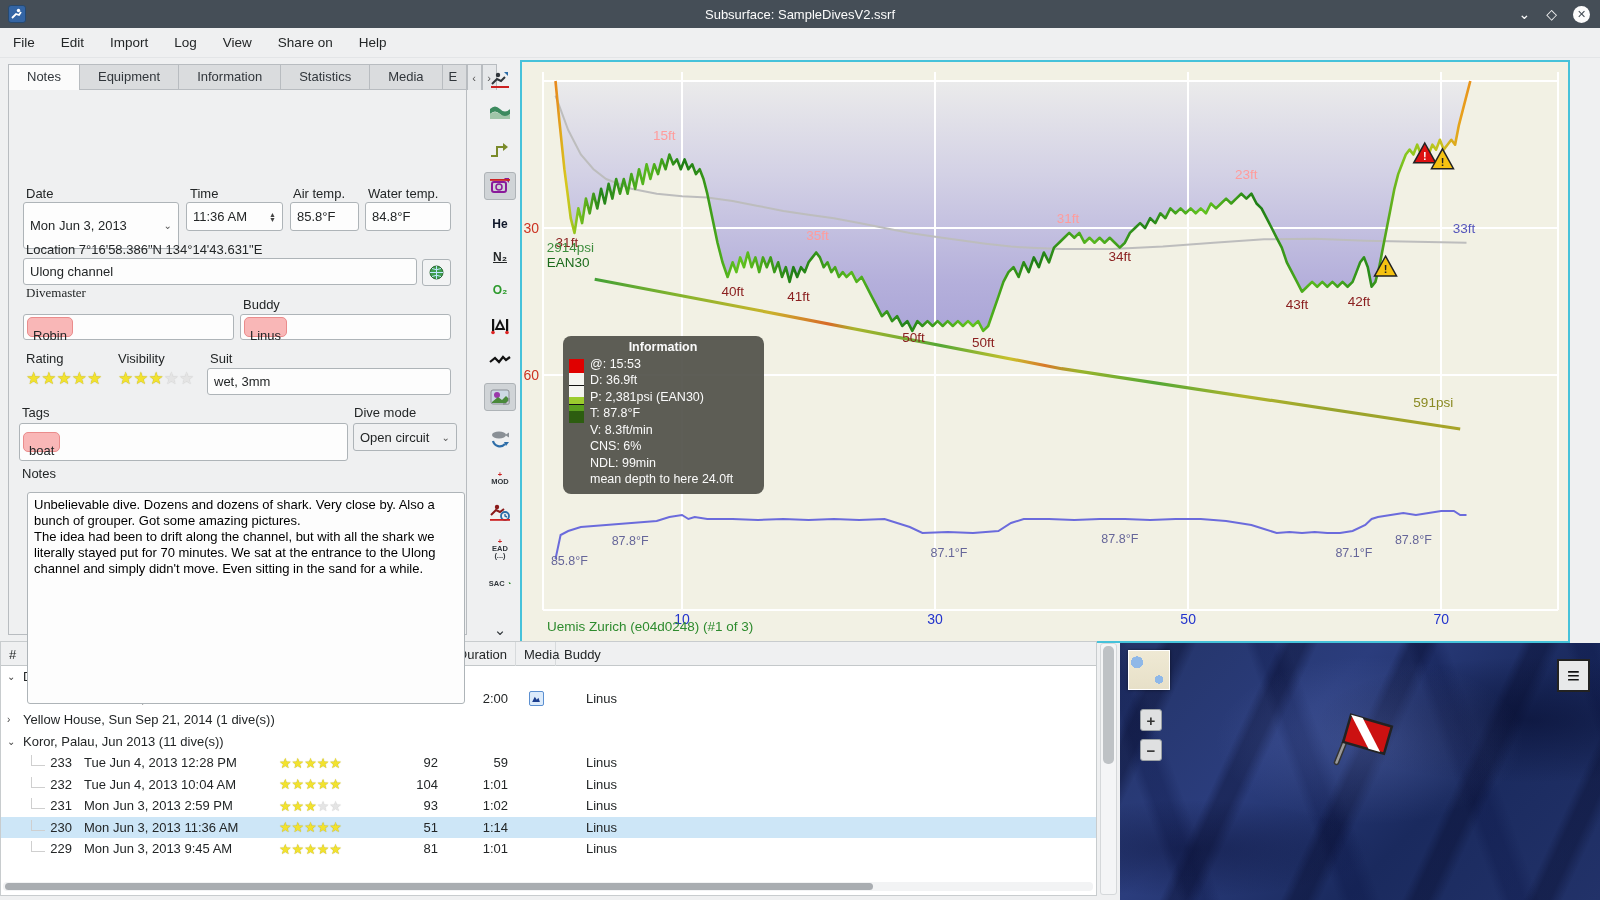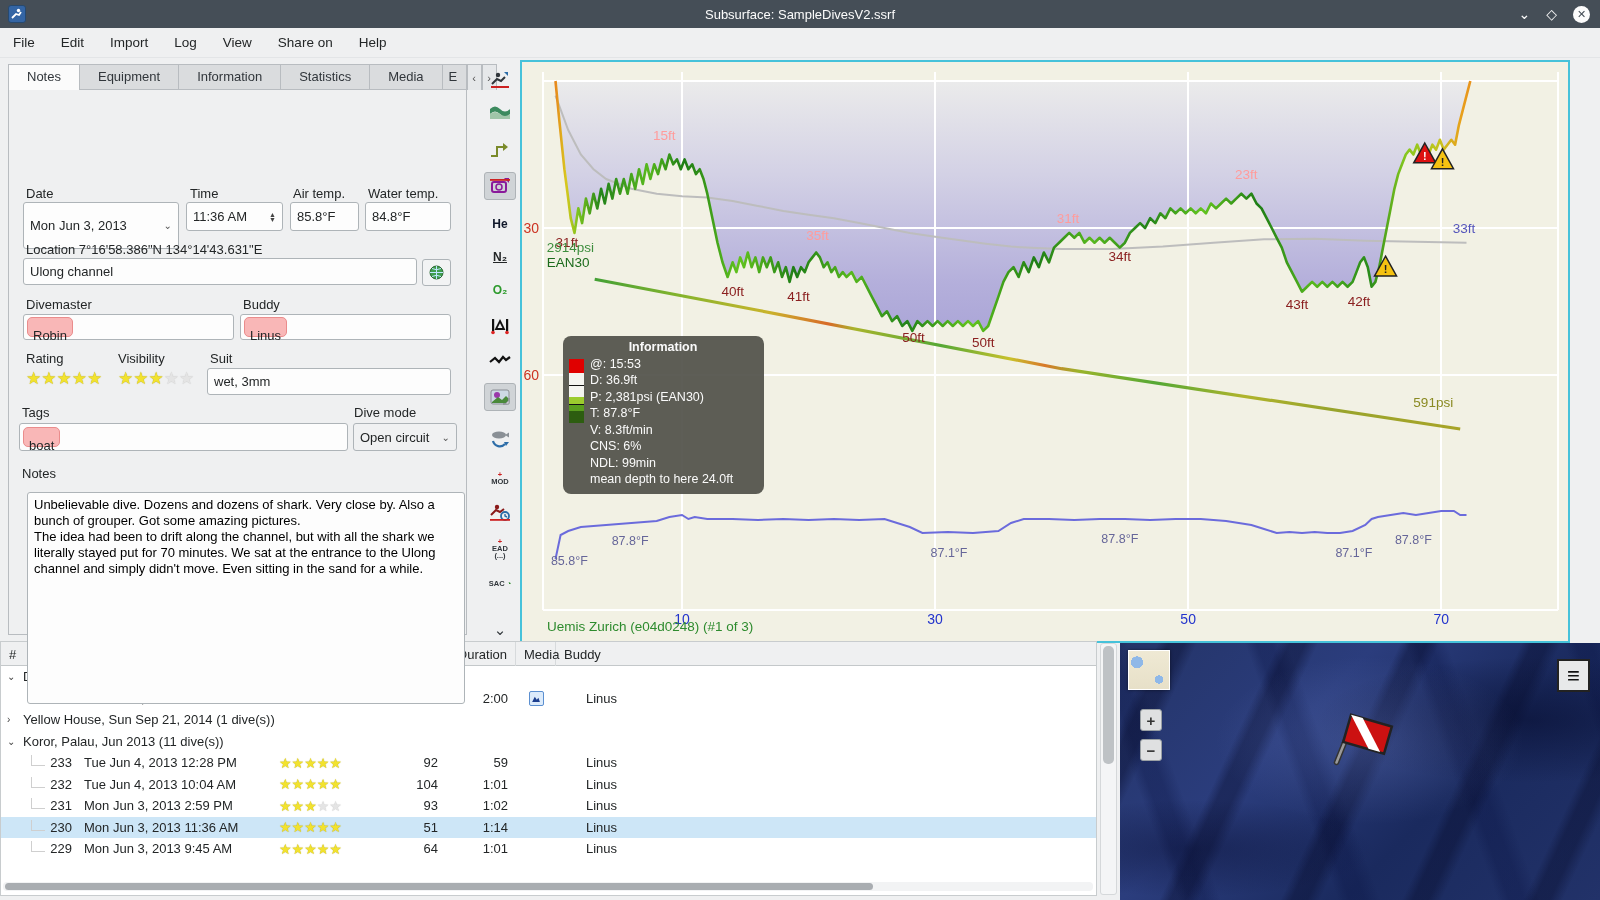--- a/index.html
+++ b/index.html
@@ -162,21 +162,21 @@
   <div class="field" style="left:14px; top:168px; width:394px; height:27px;">
     <span>Ulong channel</span>
   </div>
   <div class="field" id="globe-btn" style="left:413px; top:169px; width:29px; height:27px;">
     <svg width="15" height="15" viewBox="0 0 15 15">
       <circle cx="7.5" cy="7.5" r="6.5" fill="#3f9e4d" stroke="#2a6a33"></circle>
       <path d="M1,7.5 H14 M7.5,1 V14 M3,3.5 Q7.5,6 12,3.5 M3,11.5 Q7.5,9 12,11.5" stroke="#bfe6ff" stroke-width="1" fill="none"></path>
     </svg>
   </div>
 
-  <span class="flabel" style="left:17px; top:207px;">Divemaster</span>
+  <span class="flabel" style="left:17px; top:195px;font-family:Liberation Serif, serif;">Divemaster</span>
   <div class="field" style="left:14px; top:224px; width:211px; height:26px;">
     <span class="chip" style="margin-left:-3px;">Robin</span>
   </div>
   <span class="flabel" style="left:234px; top:207px;">Buddy</span>
   <div class="field" style="left:231px; top:224px; width:211px; height:26px;">
     <span class="chip" style="margin-left:-3px;">Linus</span>
   </div>
 
   <span class="flabel" style="left:17px; top:261px;">Rating</span>
   <span class="flabel" style="left:109px; top:261px;">Visibility</span>
@@ -193,21 +193,21 @@
       <span class="star">★</span>
       <span class="star">★</span>
       <span class="star empty">★</span>
       <span class="star empty">★</span>
     </div>
   <div class="field" style="left:198px; top:278px; width:244px; height:27px;">
     <span>wet, 3mm</span>
   </div>
 
   <span class="flabel" style="left:13px; top:315px;">Tags</span>
-  <div class="field" style="left:10px; top:333px; width:329px; height:28px;">
+  <div class="field" style="left:10px; top:333px; width:329px; height:38px;">
     <span class="chip" style="margin-left:-3px;">boat</span>
   </div>
   <span class="flabel" style="left:345px; top:315px;">Dive mode</span>
   <div class="field" style="left:344px; top:333px; width:104px; height:28px; background:#f0f1f2;">
     <span>Open circuit</span>
       <span class="chev">⌄</span>
   </div>
 
   <span class="flabel" style="left:13px; top:376px;">Notes</span>
   <textarea id="notes-area" spellcheck="false" style="">Unbelievable dive. Dozens and dozens of shark. Very close by. Also a bunch of grouper. Got some amazing pictures.
@@ -477,21 +477,21 @@
         <div class="cell">Mon Jun 3, 2013 9:45 AM</div>
         <div class="cell">
           <span class="stars small" style="position: static;">
             <span class="star">★</span>
             <span class="star">★</span>
             <span class="star">★</span>
             <span class="star">★</span>
             <span class="star">★</span>
           </span>
         </div>
-        <div class="cell r">64</div>
+        <div class="cell r">81</div>
         <div class="cell r">1:01</div>
         <div class="cell" style="text-align: center;"></div>
         <div class="cell" style="padding-left: 30px;">Linus</div>
       </div>
     </div>
   <div id="dl-hscroll">
       <div></div>
     </div>
 </div>
 

